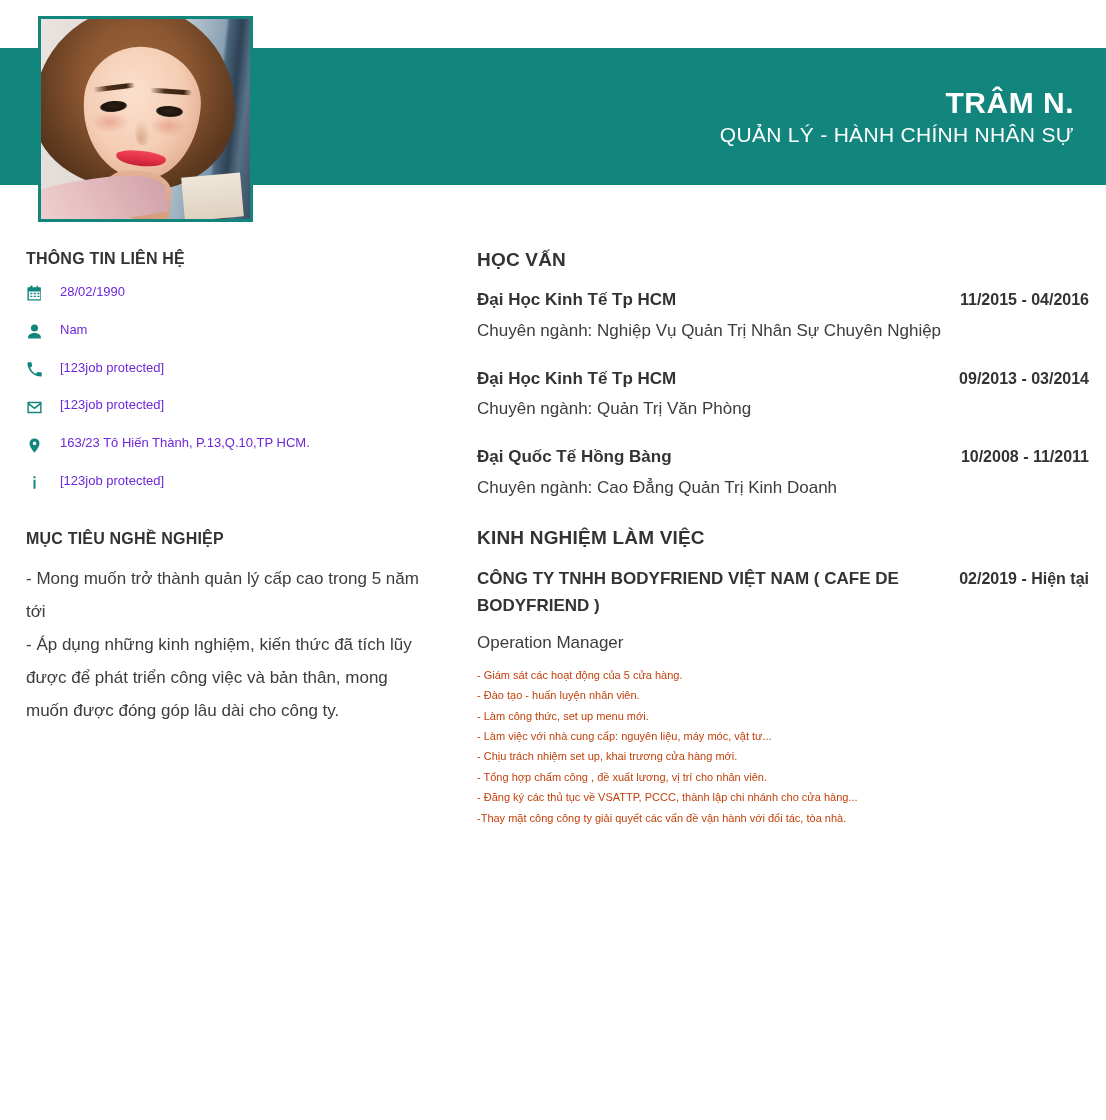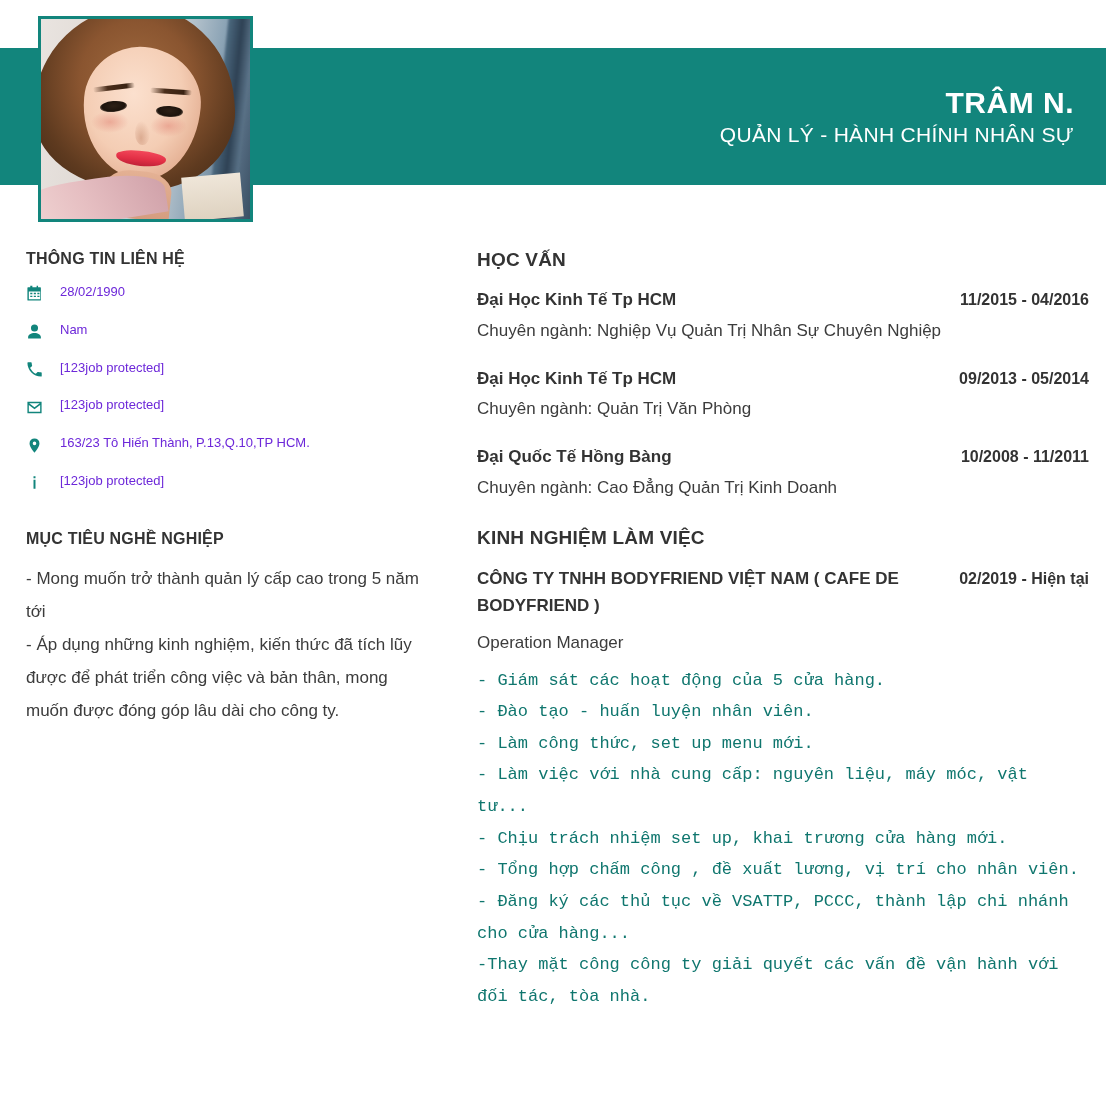--- a/index.html
+++ b/index.html
@@ -291,24 +291,23 @@
     padding-top: 1px;
   }
   .exp-title {
     font-size: 17px;
     color: #3c3c3c;
     line-height: 1.6;
     margin-top: 10px;
   }
   .exp-duties { margin: 8px 0 0 0; padding: 0; list-style: none; }
   .exp-duties li {
-    font-size: 17px;
+    font-size: 11px;
     line-height: 1.86;
-    color: #0f766e;
-    font-family: Liberation Mono, monospace;
+    color: #c2410c;
   }
 </style>
 </head>
 <body>
 
 <div class="header">
   <div class="header-text">
     <div class="cv-name">TRÂM N.</div>
     <div class="cv-role">QUẢN LÝ - HÀNH CHÍNH NHÂN SỰ</div>
   </div>
@@ -413,21 +412,21 @@
     <div class="edu-row">
       <div class="edu-school">Đại Học Kinh Tế Tp HCM</div>
       <div class="edu-date">11/2015 - 04/2016</div>
     </div>
     <div class="edu-major">Chuyên ngành: Nghiệp Vụ Quản Trị Nhân Sự Chuyên Nghiệp</div>
   </div>
 
   <div class="edu-item">
     <div class="edu-row">
       <div class="edu-school">Đại Học Kinh Tế Tp HCM</div>
-      <div class="edu-date">09/2013 - 05/2014</div>
+      <div class="edu-date">09/2013 - 03/2014</div>
     </div>
     <div class="edu-major">Chuyên ngành: Quản Trị Văn Phòng</div>
   </div>
 
   <div class="edu-item">
     <div class="edu-row">
       <div class="edu-school">Đại Quốc Tế Hồng Bàng</div>
       <div class="edu-date">10/2008 - 11/2011</div>
     </div>
     <div class="edu-major">Chuyên ngành: Cao Đẳng Quản Trị Kinh Doanh</div>

